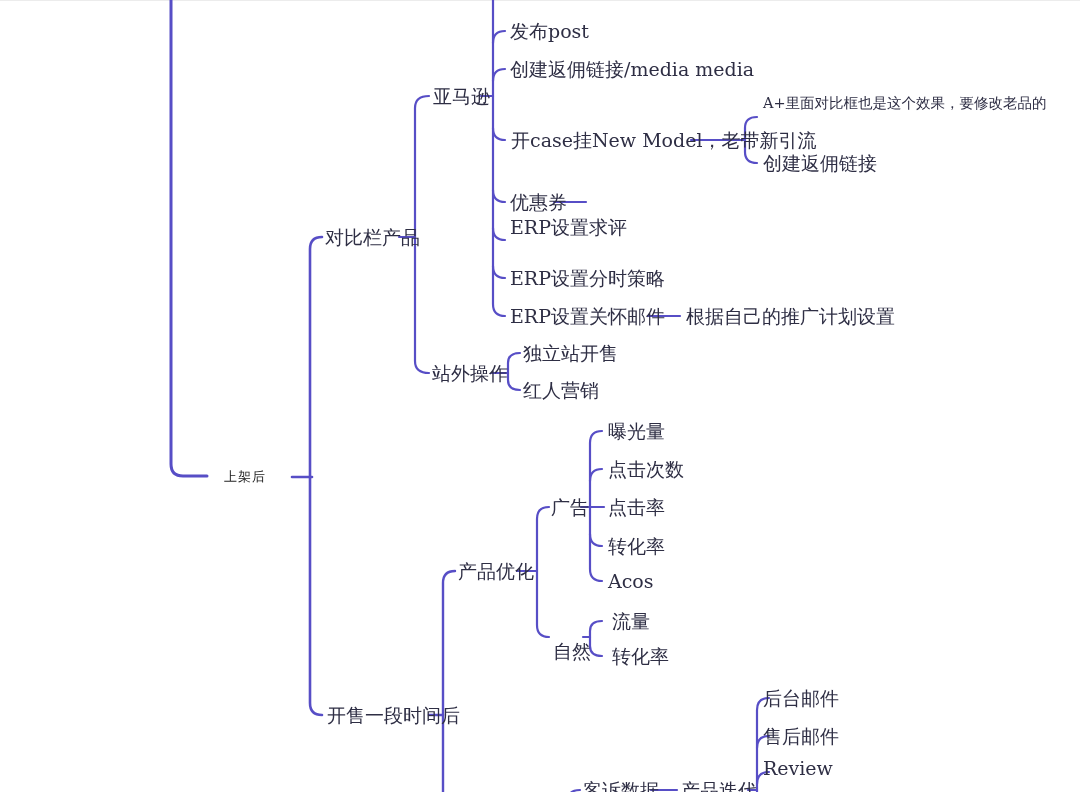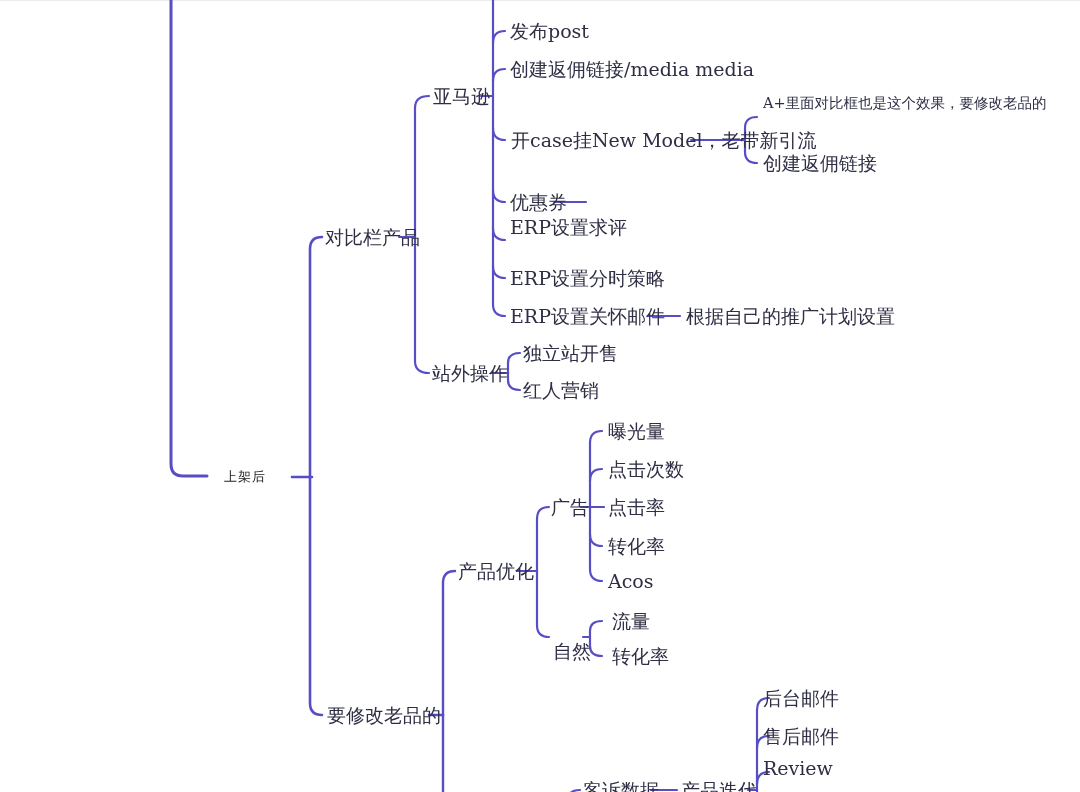--- a/index.html
+++ b/index.html
@@ -89,21 +89,21 @@
     <path class="connector" stroke-width="2.2" d="M 651,790 L 677,790"></path>
     <path class="connector" stroke-width="2.2" d="M 748,790 L 757,790"></path>
     <path class="connector" stroke-width="2.2" d="M 769,698 Q 757,698 757,710 L 757,798"></path>
     <path class="connector" stroke-width="2.2" d="M 757,748 Q 757,736 769,736"></path>
     <path class="connector" stroke-width="2.2" d="M 757,784 Q 757,772 769,772"></path>
   </svg>
 
   <div class="label root-label" style="left:224px;top:477px">上架后</div>
 
   <div class="label" style="left:325px;top:237px">对比栏产品</div>
-  <div class="label" style="left:327px;top:715px">要修改老品的</div>
+  <div class="label" style="left:327px;top:715px">开售一段时间后</div>
 
   <div class="label" style="left:433px;top:96px">亚马逊</div>
   <div class="label" style="left:510px;top:31px">发布post</div>
   <div class="label" style="left:510px;top:69px">创建返佣链接/media media</div>
   <div class="label" style="left:511px;top:140px">开case挂New Model，老带新引流</div>
 
   <div class="note-block" style="left:763px;top:93px">
     <div>A+里面对比框也是这个效果，要修改老品的</div>
   </div>
   <div class="label" style="left:763px;top:163px">创建返佣链接</div>

